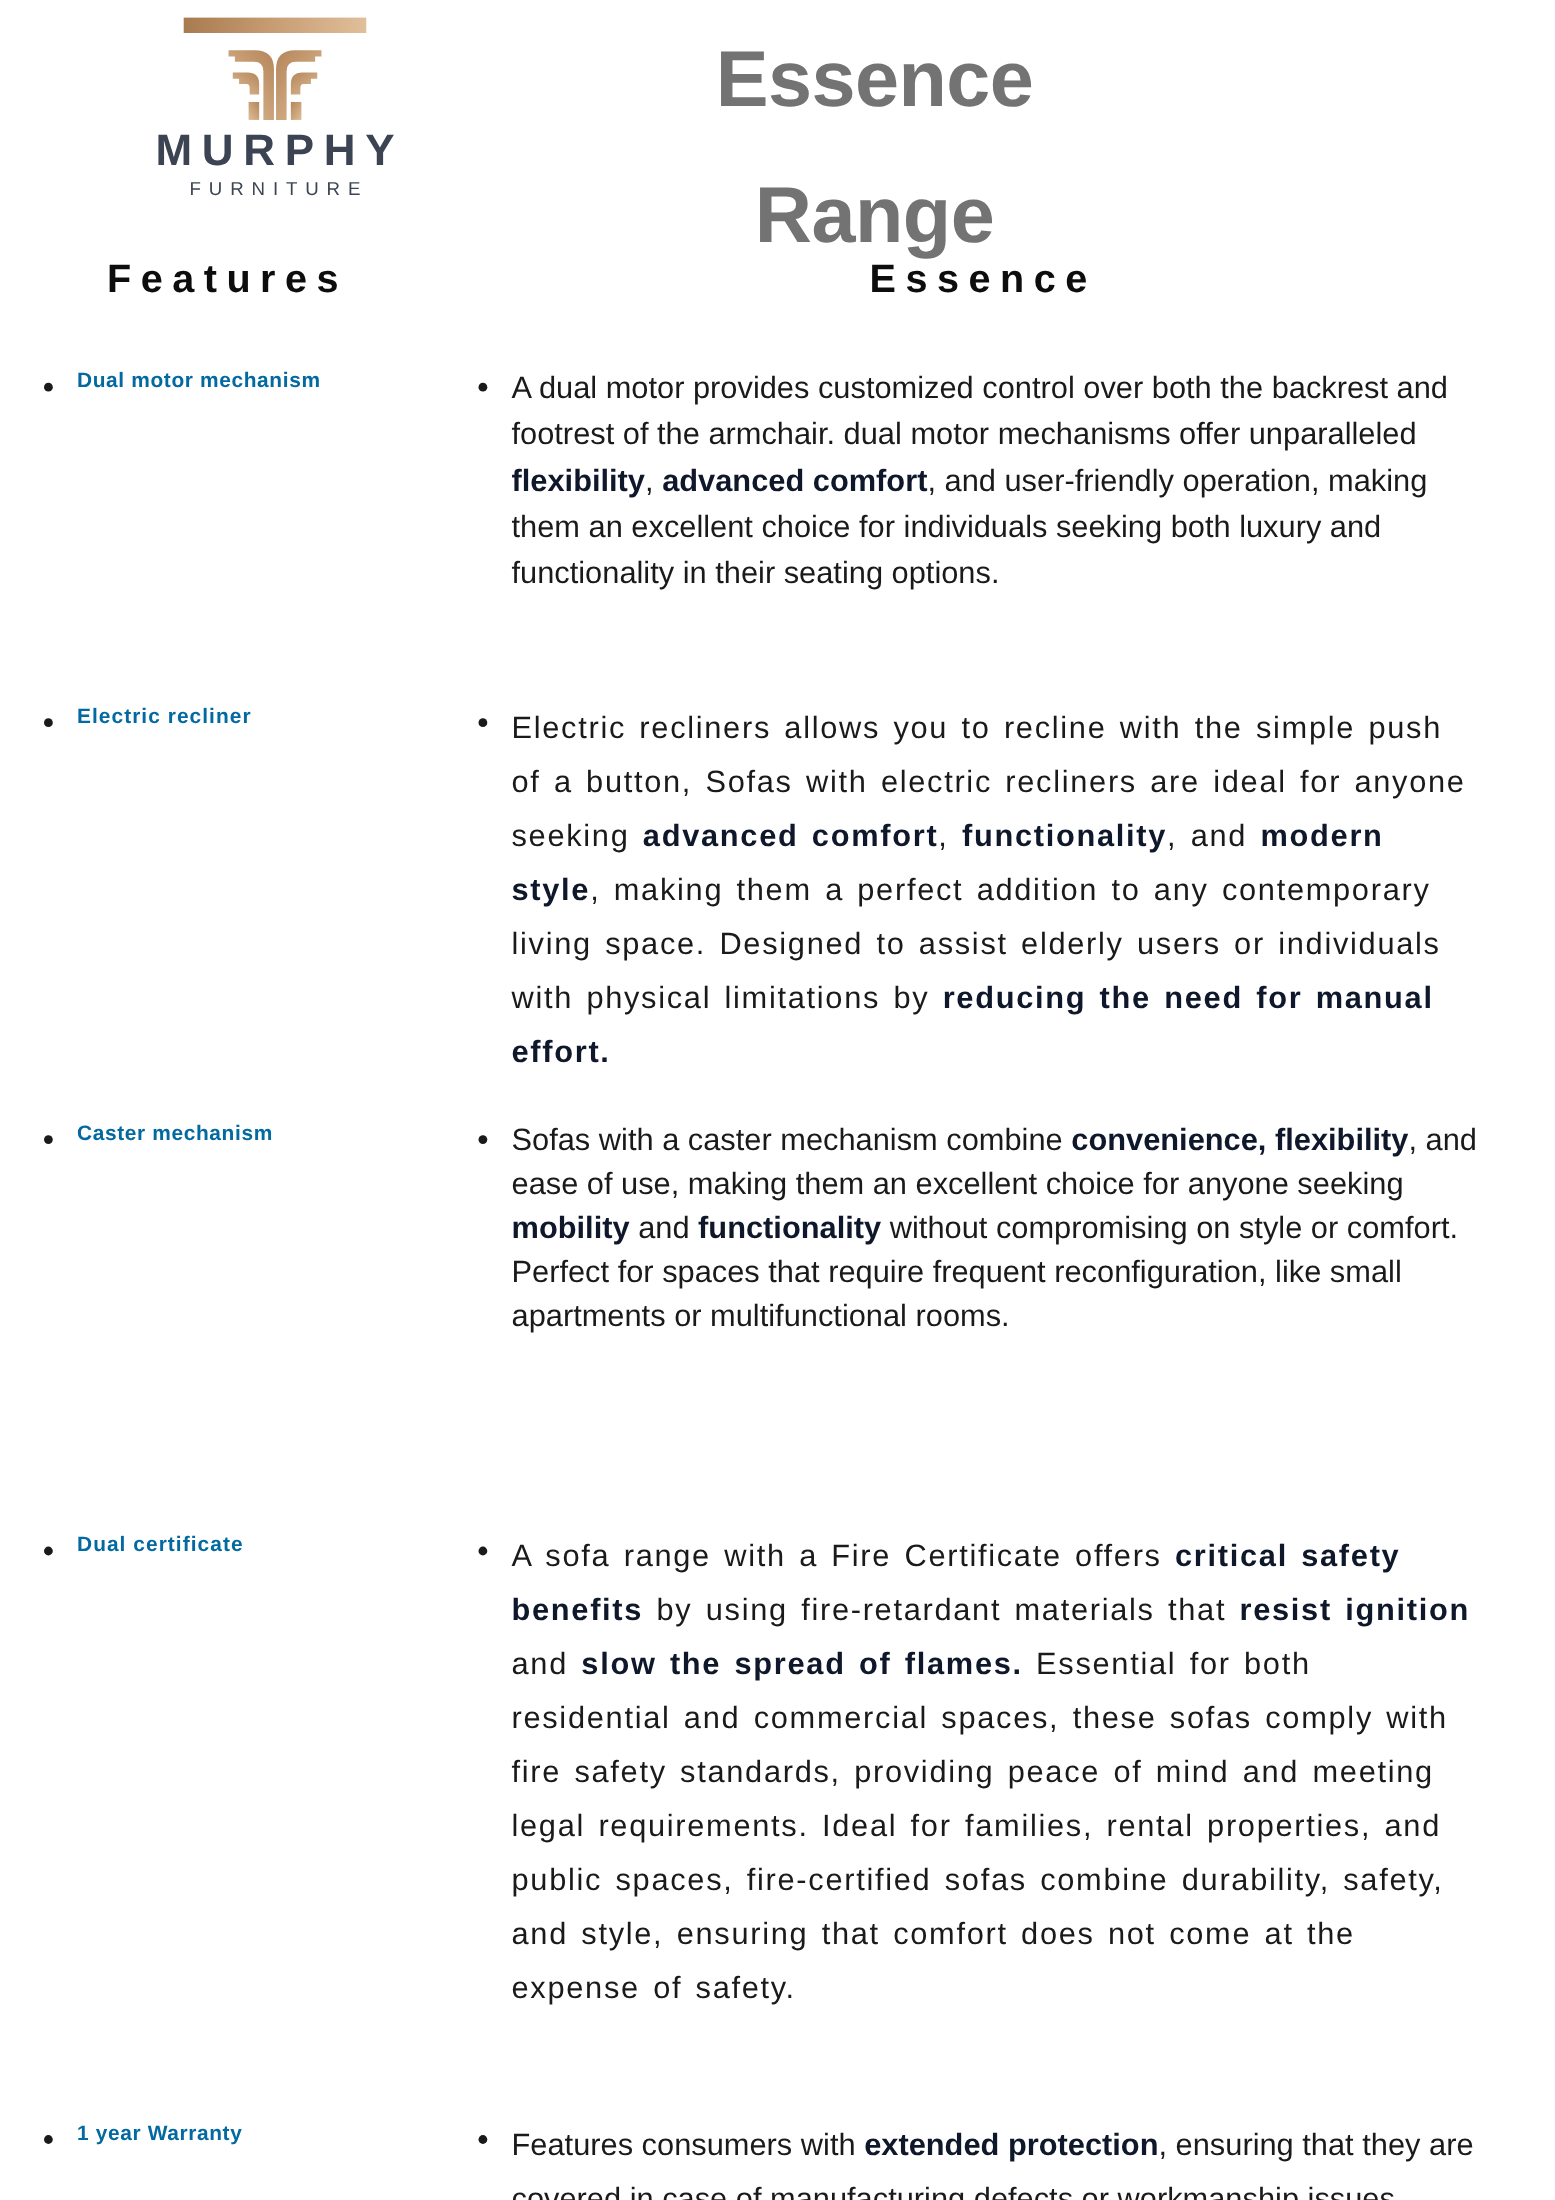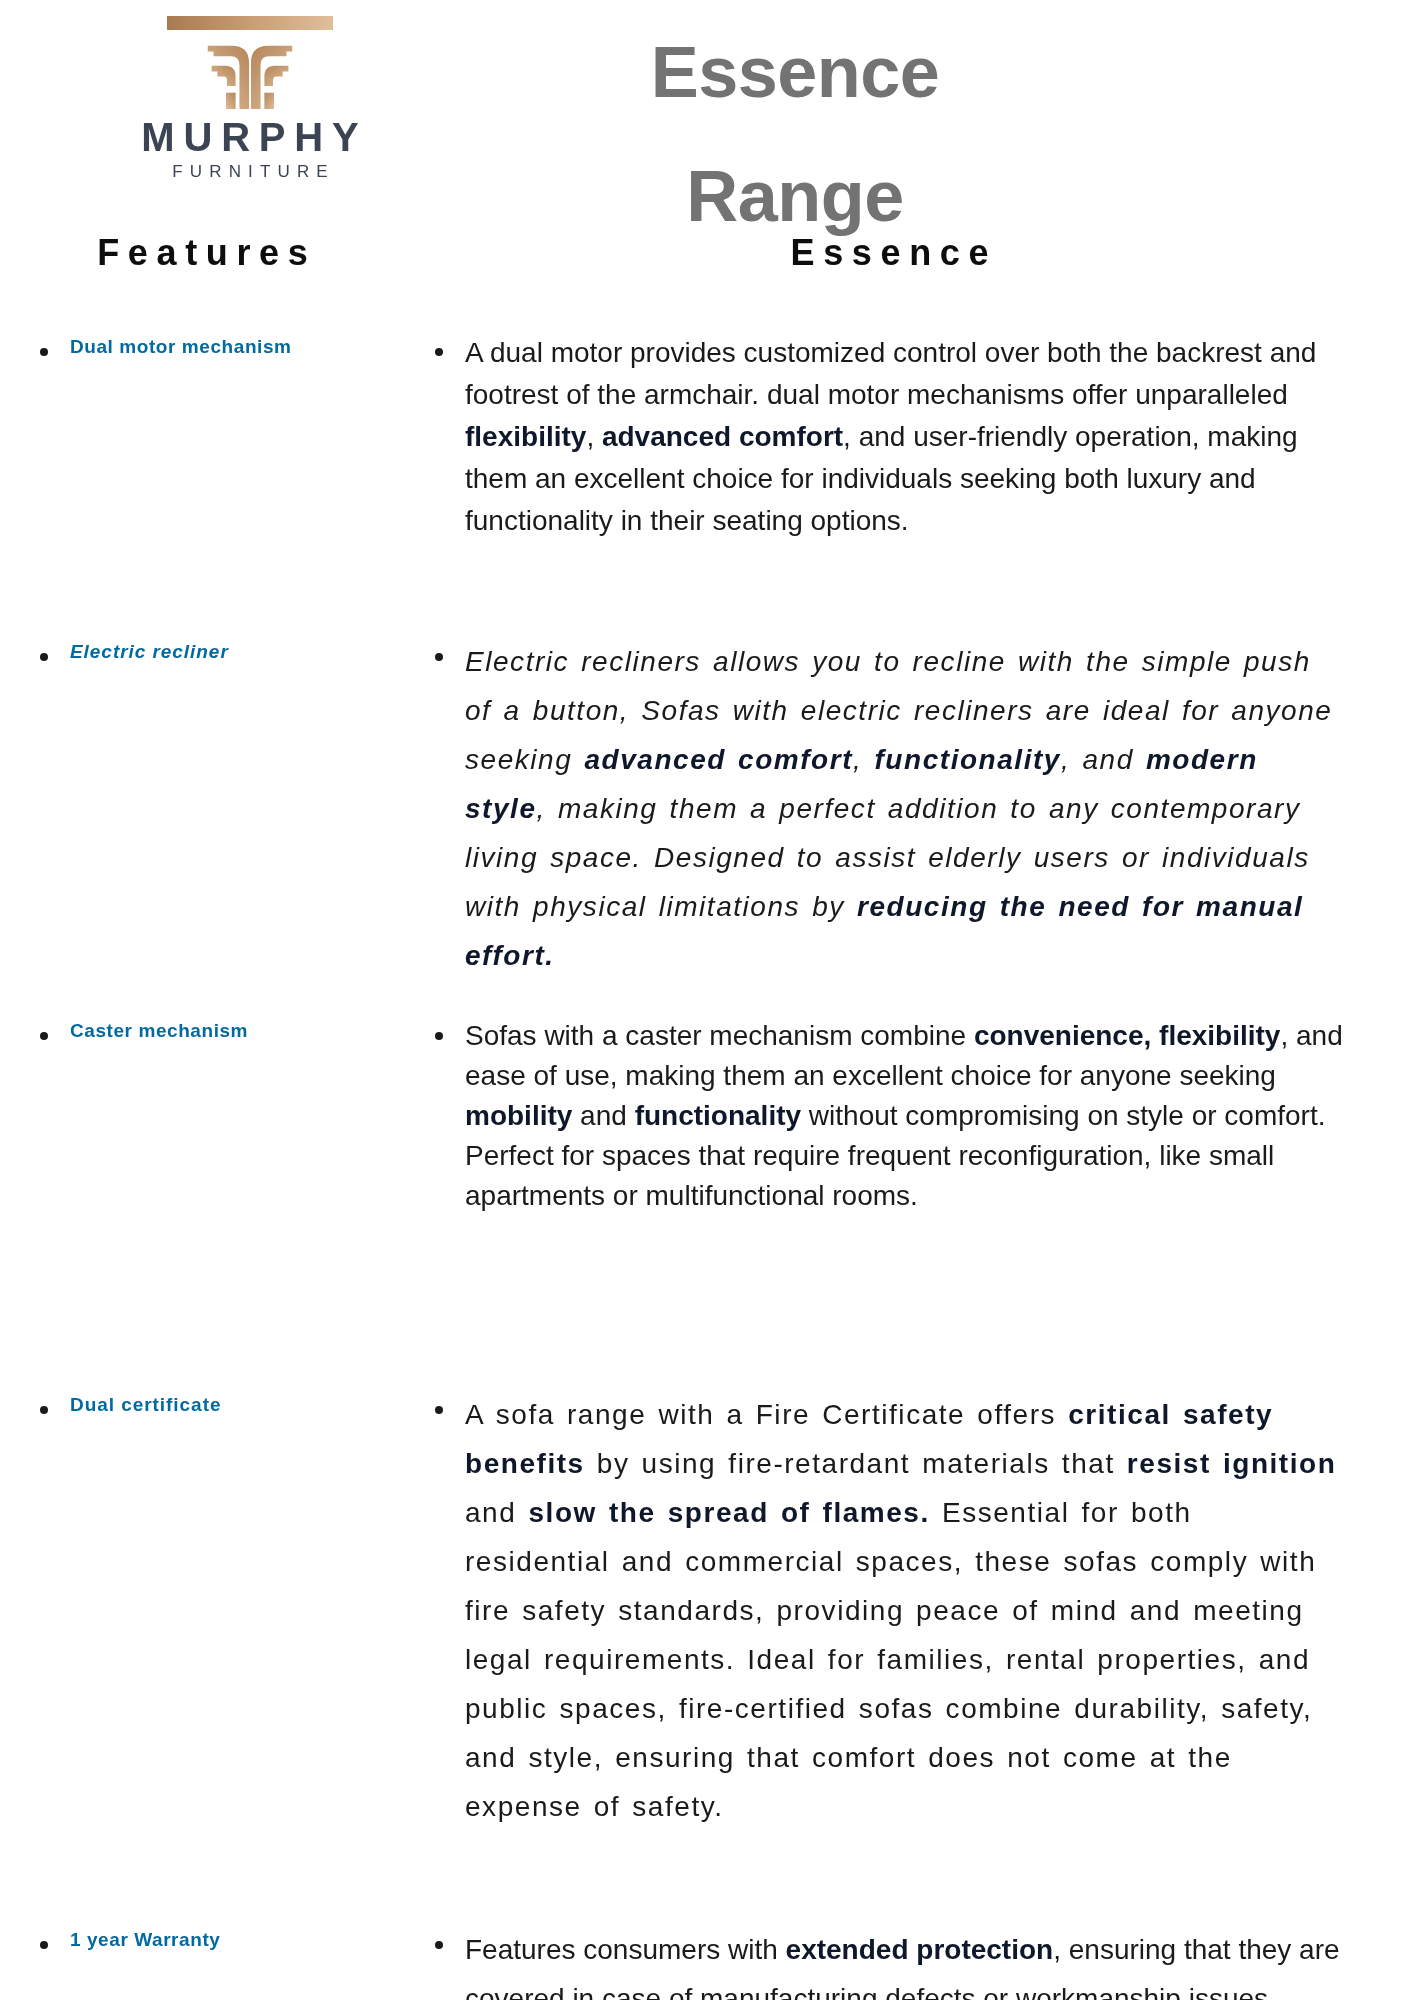--- a/index.html
+++ b/index.html
@@ -52,21 +52,21 @@
   }
   .benefit-head-cell{padding-left:70px;}
   
   .rows{display:block;padding:0;margin-top:58px;}
   .row{
     display:grid;
     grid-template-columns:325px 1fr;
     padding:0 70px 0 40px;
   }
   .row-m1{margin-bottom:95px;}
-  .row-m2{margin-bottom:36px;font-style:italic;}
+  .row-m2{margin-bottom:36px;}
   .row-m3{margin-bottom:174px;}
   .row-m4{margin-bottom:94px;}
   .cell{display:flex;align-items:flex-start;}
   .benefit-cell{padding-left:70px;}
   .bullet{
     flex:0 0 auto;
     width:8px;height:8px;border-radius:50%;
     background:#1a1a1a;
     margin:16px 22px 0 0;
   }

